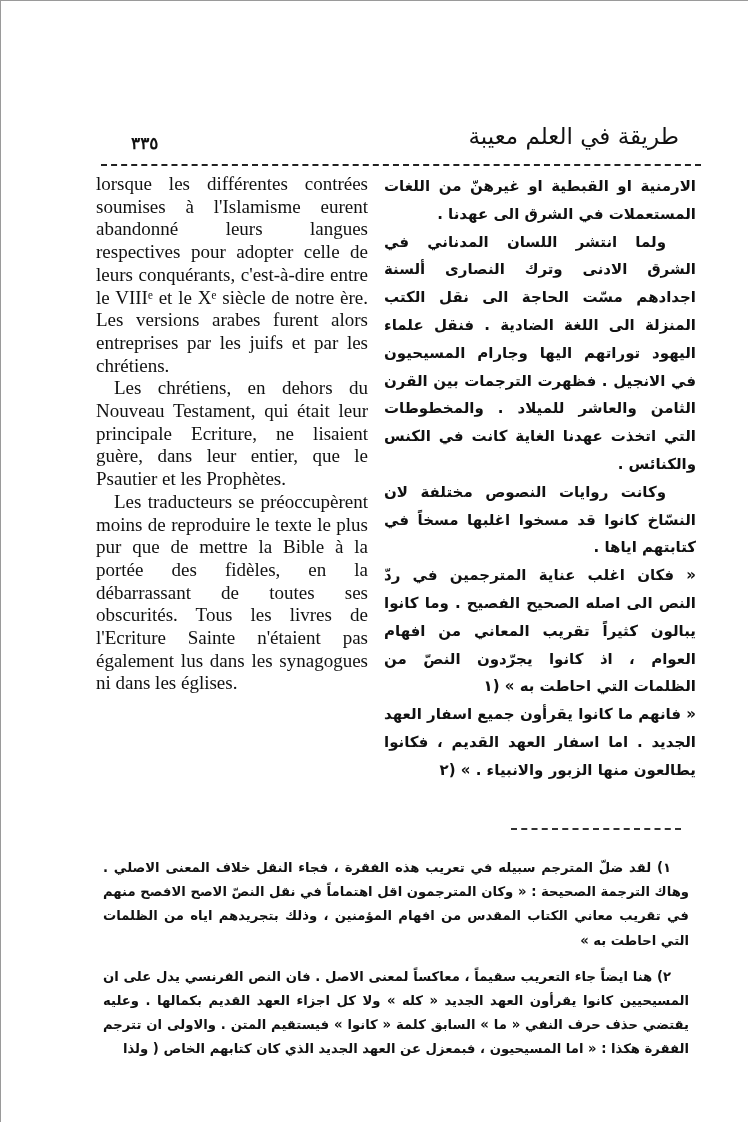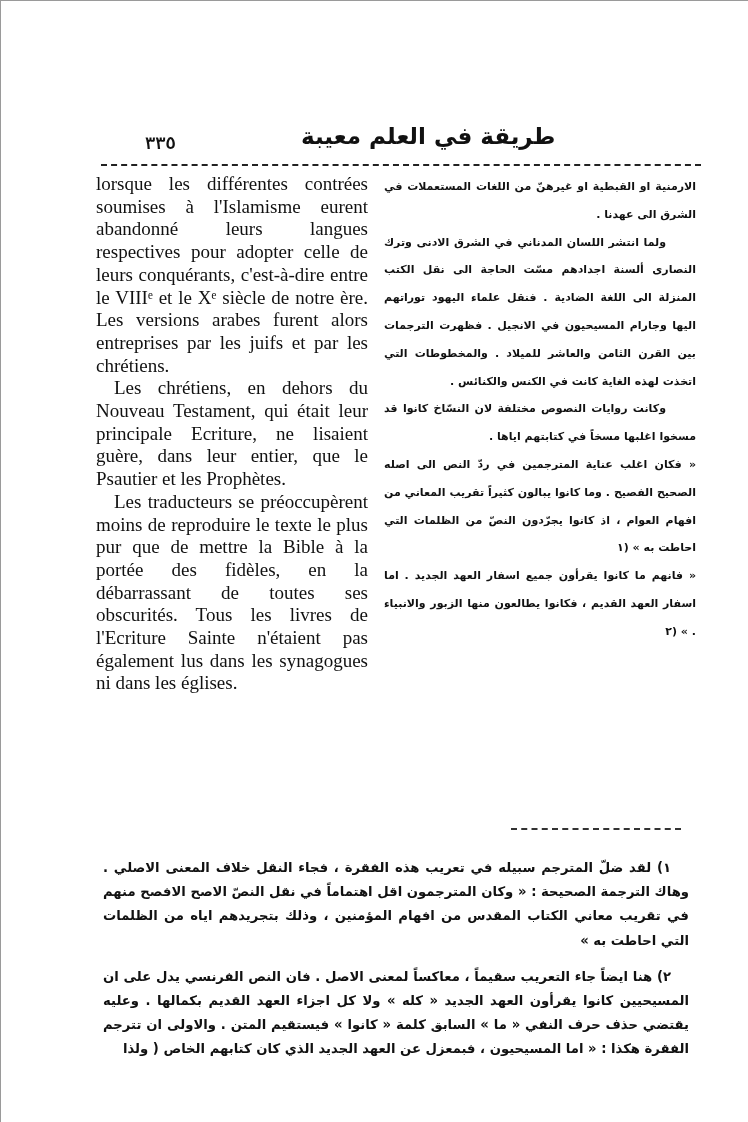--- a/index.html
+++ b/index.html
@@ -4,42 +4,42 @@
   <style>
     html, body { margin: 0; padding: 0; background: #ffffff; }
     body {
       width: 748px; height: 1122px; position: relative; overflow: hidden;
       border-top: 1px solid #9a9a9a; border-left: 1px solid #9a9a9a;
       box-sizing: border-box;
       color: #111;
     }
     .page-number {
       position: absolute; left: 130px; top: 132px;
-      font-family: Liberation Mono, monospace; font-size: 17px; font-weight: bold;
-      letter-spacing: 1px; direction: rtl; margin-left: 14px;
+      font-family: Liberation Serif, serif; font-size: 17px; font-weight: bold;
+      letter-spacing: 1px; direction: rtl;
     }
     .running-head {
-      position: absolute; left: 300px; width: 390px; top: 122px;
-      font-family: "DejaVu Sans", sans-serif; font-size: 23px; font-weight: bold;
-      text-align: left; direction: rtl;
+      position: absolute; left: 288px; width: 390px; top: 122px;
+      font-family: "DejaVu Sans", sans-serif; font-size: 23px; font-weight: normal;
+      text-align: right; direction: rtl;
     }
     .head-rule {
       position: absolute; left: 100px; width: 600px; top: 163px;
       border-top: 2px dashed #222;
     }
     .col-fr {
       position: absolute; left: 95px; top: 172px; width: 272px;
       font-family: "Liberation Serif", serif; font-size: 19px; line-height: 22.7px;
       text-align: justify;
     }
     .col-fr p { margin: 0; text-indent: 0; }
     .col-fr p.indent { text-indent: 18px; }
     .col-ar {
       position: absolute; left: 383px; top: 172px; width: 312px;
-      font-family: "DejaVu Sans", sans-serif; font-size: 11px; line-height: 27.8px;
+      font-family: "DejaVu Sans", sans-serif; font-size: 15px; line-height: 27.8px;
       text-align: justify; direction: rtl; font-weight: bold;
     }
     .col-ar p { margin: 0; }
     .col-ar p.indent { text-indent: 30px; }
     .note-rule {
       position: absolute; left: 510px; width: 170px; top: 827px;
       border-top: 2px dashed #333;
     }
     .footnotes {
       position: absolute; left: 90px; top: 843px; width: 610px;
@@ -57,21 +57,21 @@
 <div class="head-rule"></div>
 
 <div class="col-fr" lang="fr">
   <p>lorsque les différentes contrées soumises à l'Islamisme eurent abandonné leurs langues respectives pour adopter celle de leurs conquérants, c'est-à-dire entre le VIIIᵉ et le Xᵉ siècle de notre ère. Les versions arabes furent alors entreprises par les juifs et par les chrétiens.</p>
   <p class="indent">Les chrétiens, en dehors du Nouveau Testament, qui était leur principale Ecriture, ne lisaient guère, dans leur entier, que le Psautier et les Prophètes.</p>
   <p class="indent">Les traducteurs se préoccupèrent moins de reproduire le texte le plus pur que de mettre la Bible à la portée des fidèles, en la débarrassant de toutes ses obscurités. Tous les livres de l'Ecriture Sainte n'étaient pas également lus dans les synagogues ni dans les églises.</p>
 </div>
 
 <div class="col-ar" lang="ar">
   <p>الارمنية او القبطية او غيرهنّ من اللغات المستعملات في الشرق الى عهدنا .</p>
-  <p class="indent">ولما انتشر اللسان المدناني في الشرق الادنى وترك النصارى ألسنة اجدادهم مسّت الحاجة الى نقل الكتب المنزلة الى اللغة الضادية . فنقل علماء اليهود توراتهم اليها وجارام المسيحيون في الانجيل . فظهرت الترجمات بين القرن الثامن والعاشر للميلاد . والمخطوطات التي اتخذت لهذه الغاية كانت في الكنس والكنائس .</p>
+  <p class="indent">ولما انتشر اللسان المدناني في الشرق الادنى وترك النصارى ألسنة اجدادهم مسّت الحاجة الى نقل الكتب المنزلة الى اللغة الضادية . فنقل علماء اليهود توراتهم اليها وجارام المسيحيون في الانجيل . فظهرت الترجمات بين القرن الثامن والعاشر للميلاد . والمخطوطات التي اتخذت عهدنا الغاية كانت في الكنس والكنائس .</p>
   <p class="indent">وكانت روايات النصوص مختلفة لان النسّاخ كانوا قد مسخوا اغلبها مسخاً في كتابتهم اياها .</p>
   <p>« فكان اغلب عناية المترجمين في ردّ النص الى اصله الصحيح الفصيح . وما كانوا يبالون كثيراً تقريب المعاني من افهام العوام ، اذ كانوا يجرّدون النصّ من الظلمات التي احاطت به » (١</p>
   <p>« فانهم ما كانوا يقرأون جميع اسفار العهد الجديد . اما اسفار العهد القديم ، فكانوا يطالعون منها الزبور والانبياء . » (٢</p>
 </div>
 
 <div class="note-rule"></div>
 
 <div class="footnotes" lang="ar">
   <p class="note-start">١) لقد ضلّ المترجم سبيله في تعريب هذه الفقرة ، فجاء النقل خلاف المعنى الاصلي . وهاك الترجمة الصحيحة : « وكان المترجمون اقل اهتماماً في نقل النصّ الاصح الافصح منهم في تقريب معاني الكتاب المقدس من افهام المؤمنين ، وذلك بتجريدهم اياه من الظلمات التي احاطت به »</p>
   <p class="note-start">٢) هنا ايضاً جاء التعريب سقيماً ، معاكساً لمعنى الاصل . فان النص الفرنسي يدل على ان المسيحيين كانوا يقرأون العهد الجديد « كله » ولا كل اجزاء العهد القديم بكمالها . وعليه يقتضي حذف حرف النفي « ما » السابق كلمة « كانوا » فيستقيم المتن . والاولى ان تترجم الفقرة هكذا : « اما المسيحيون ، فبمعزل عن العهد الجديد الذي كان كتابهم الخاص ( ولذا</p>

